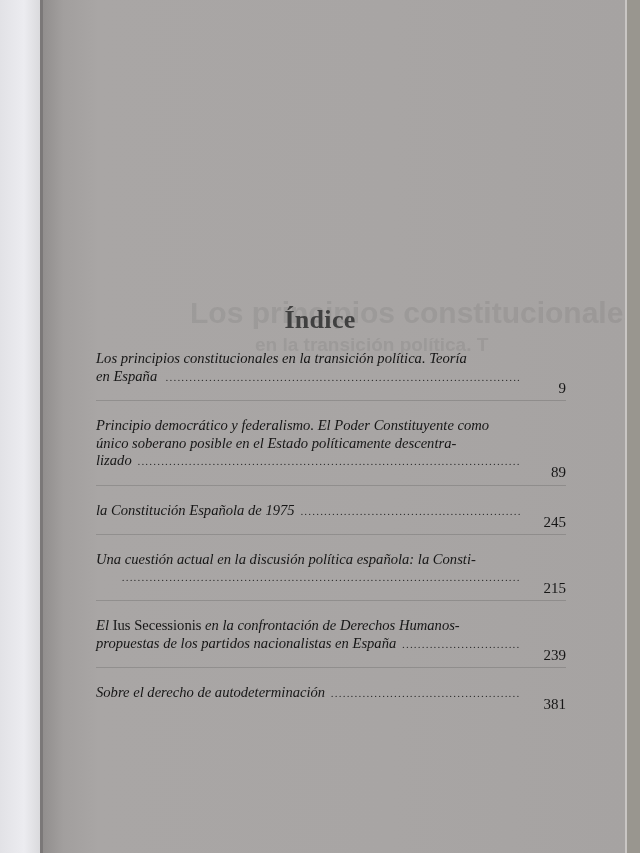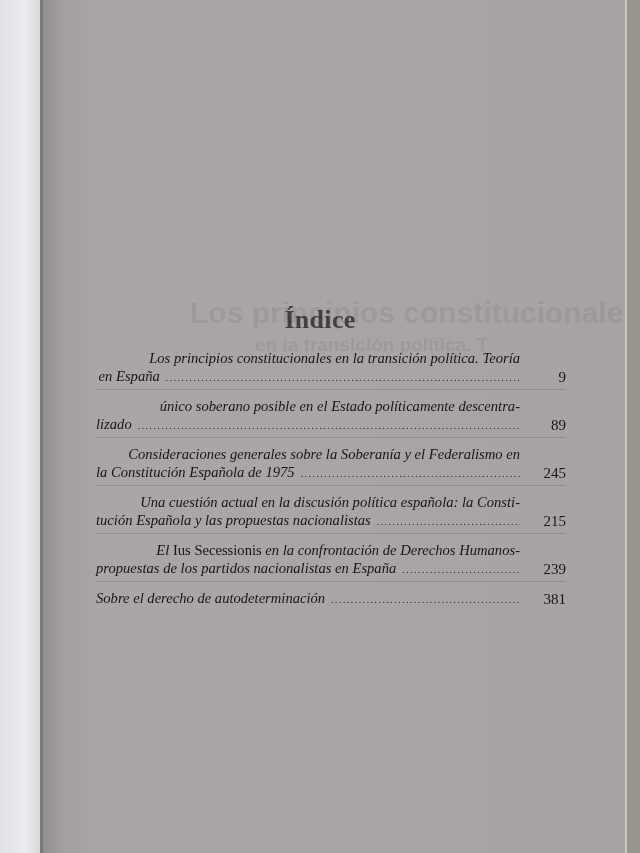--- a/index.html
+++ b/index.html
@@ -37,21 +37,21 @@
     font-size: 26px; color: #404040; letter-spacing: 0.3px;
   }
   .toc {
     position: absolute; left: 96px; top: 350px; width: 470px;
     font-size: 14.6px; line-height: 17.5px; color: #161616;
   }
   .entry {
     position: relative; padding-left: 20px; text-indent: -20px;
     padding-right: 46px; font-style: italic;
     border-bottom: 1px solid rgba(40,40,40,0.18);
-    padding-bottom: 3px; margin-bottom: 8px; text-align: right;
+    padding-bottom: 14px; margin-bottom: 16px;
   }
   .entry:last-child { border-bottom: none; }
   .entry .roman { font-style: normal; }
   .lastline { display: flex; align-items: baseline; }
   .dots {
     flex: 1; overflow: hidden; white-space: nowrap; margin-left: 6px;
     font-style: normal; letter-spacing: 1.2px; font-size: 11px; color: #2a2a2a;
   }
   .page-num {
     position: absolute; right: 0; bottom: 3px; font-style: normal;
@@ -76,41 +76,40 @@
   <div class="entry">
     <div>Los principios constitucionales en la transición política. Teoría</div>
     <div class="lastline">
         <span>en España</span>
         <span class="dots">...................................................................................................................</span>
       </div>
     <span class="page-num">9</span>
   </div>
 
   <div class="entry">
+    <div>Principio democrático y federalismo. El Poder Constituyente como</div>
     <div>único soberano posible en el Estado políticamente descentra-</div>
     <div class="lastline">
         <span>lizado</span>
         <span class="dots">...................................................................................................................</span>
       </div>
     <span class="page-num">89</span>
   </div>
 
   <div class="entry">
-    <div>Consideraciones generales sobre la Soberanía y el Federalismo en</div>
     <div class="lastline">
         <span>la Constitución Española de 1975</span>
         <span class="dots">...................................................................................................................</span>
       </div>
     <span class="page-num">245</span>
   </div>
 
   <div class="entry">
     <div>Una cuestión actual en la discusión política española: la Consti-</div>
     <div class="lastline">
-        <span>tución Española y las propuestas nacionalistas</span>
         <span class="dots">...................................................................................................................</span>
       </div>
     <span class="page-num">215</span>
   </div>
 
   <div class="entry">
     <div><span>El</span> <span class="roman">Ius Secessionis</span><span> en la confrontación de Derechos Humanos-</span></div>
     <div class="lastline">
         <span>propuestas de los partidos nacionalistas en España</span>
         <span class="dots">...................................................................................................................</span>

